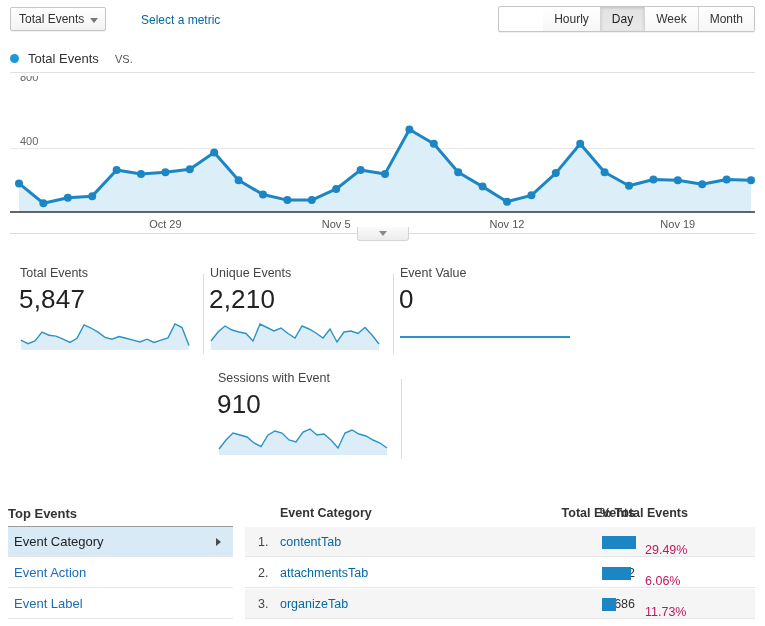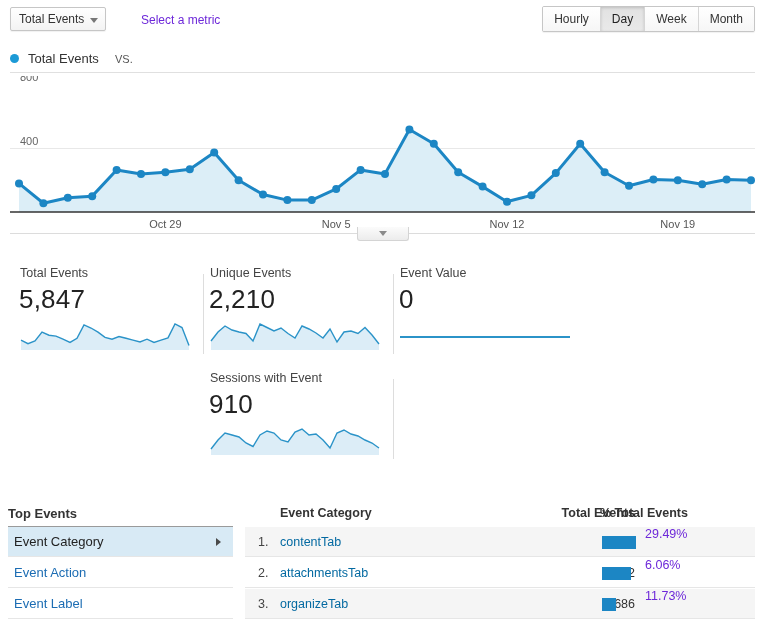--- a/index.html
+++ b/index.html
@@ -53,37 +53,38 @@
     position: absolute;
     left: 115px; top: 29px;
     font-size: 11px;
     color: #555;
     margin-top: 24px;
   }
   .select-metric-link {
     position: absolute;
     left: 141px; top: 13px;
     font-size: 12px;
-    color: #6d28d9;
+    color: #0369a1;
     text-decoration: none;
     cursor: pointer;
   }
 
   
   .granularity {
     position: absolute;
     right: 10px; top: 6px;
     height: 26px;
     display: flex;
     border: 1px solid #c6c6c6;
     border-radius: 2px;
     overflow: hidden;
     background: #fff;
     box-shadow: 0 1px 1px rgba(0,0,0,0.06);
     box-sizing: border-box;
+    padding-left: 44px;
   }
   .gran-item {
     padding: 0 11px;
     line-height: 24px;
     font-size: 12px;
     color: #333;
     background: linear-gradient(to bottom, #ffffff 0%, #f6f6f6 100%);
     border-right: 1px solid #d6d6d6;
     cursor: pointer;
     user-select: none;
@@ -314,23 +315,23 @@
     text-align: right;
   }
   .dt-bar {
     position: absolute;
     left: 357px; top: 9px;
     height: 13px;
     background: #1c86c4;
   }
   .dt-pct {
     position: absolute;
-    left: 400px; top: 0;
-    font-size: 12.5px;
-    color: #6d28d9;
+    left: 400px; top: 16px;
+    font-size: 12.5px;
+    color: #be185d;
   }
 </style>
 </head>
 <body>
 
 <div class="toolbar">
   <div class="metric-select">
     <span class="metric-select-label">Total Events</span>
     <span class="metric-select-caret"></span>
   </div>
@@ -416,21 +417,21 @@
       <svg class="card-spark" width="170" height="30">
         <path d="M1,29 L1.0,20.0 L8.0,11.0 L15.0,5.0 L22.0,9.0 L29.0,11.0 L36.0,12.5 L43.0,20.0 L50.0,3.0 L57.0,6.5 L64.0,10.0 L71.0,7.0 L78.0,12.5 L85.0,17.0 L92.0,5.0 L99.0,8.0 L106.0,12.0 L113.0,17.0 L120.0,8.0 L127.0,21.0 L134.0,11.0 L141.0,10.0 L148.0,12.5 L155.0,6.5 L162.0,14.0 L169.0,23.0 L169.0,29 Z" fill="#dcedf7"></path>
         <path d="M1.0,20.0 L8.0,11.0 L15.0,5.0 L22.0,9.0 L29.0,11.0 L36.0,12.5 L43.0,20.0 L50.0,3.0 L57.0,6.5 L64.0,10.0 L71.0,7.0 L78.0,12.5 L85.0,17.0 L92.0,5.0 L99.0,8.0 L106.0,12.0 L113.0,17.0 L120.0,8.0 L127.0,21.0 L134.0,11.0 L141.0,10.0 L148.0,12.5 L155.0,6.5 L162.0,14.0 L169.0,23.0" fill="none" stroke="#2b93c8" stroke-width="1.4"></path>
       </svg>
     </div>
     <div class="card" style="left: 390px; top: 0px; text-align: right;">
       <div class="card-title">Event Value</div>
       <div class="card-value">0</div>
       <div class="card-flat"></div>
     </div>
-    <div class="card sep" style="left: 200px; top: 105px; text-align: right;">
+    <div class="card sep" style="left: 208px; top: 105px; text-align: right;">
       <div class="card-title">Sessions with Event</div>
       <div class="card-value">910</div>
       <svg class="card-spark" width="170" height="30">
         <path d="M1,29 L1.0,23.0 L8.0,14.0 L15.0,7.0 L22.0,9.0 L29.0,11.0 L36.0,17.0 L43.0,20.5 L50.0,9.0 L57.0,5.0 L64.0,7.0 L71.0,14.0 L78.0,16.0 L85.0,6.0 L92.0,3.0 L99.0,9.0 L106.0,8.0 L113.0,14.0 L120.0,22.0 L127.0,7.0 L134.0,4.0 L141.0,8.0 L148.0,10.0 L155.0,14.0 L162.0,17.0 L169.0,22.0 L169.0,29 Z" fill="#dcedf7"></path>
         <path d="M1.0,23.0 L8.0,14.0 L15.0,7.0 L22.0,9.0 L29.0,11.0 L36.0,17.0 L43.0,20.5 L50.0,9.0 L57.0,5.0 L64.0,7.0 L71.0,14.0 L78.0,16.0 L85.0,6.0 L92.0,3.0 L99.0,9.0 L106.0,8.0 L113.0,14.0 L120.0,22.0 L127.0,7.0 L134.0,4.0 L141.0,8.0 L148.0,10.0 L155.0,14.0 L162.0,17.0 L169.0,22.0" fill="none" stroke="#2b93c8" stroke-width="1.4"></path>
       </svg>
     </div>
   </div>
 
 <div class="bottom">

